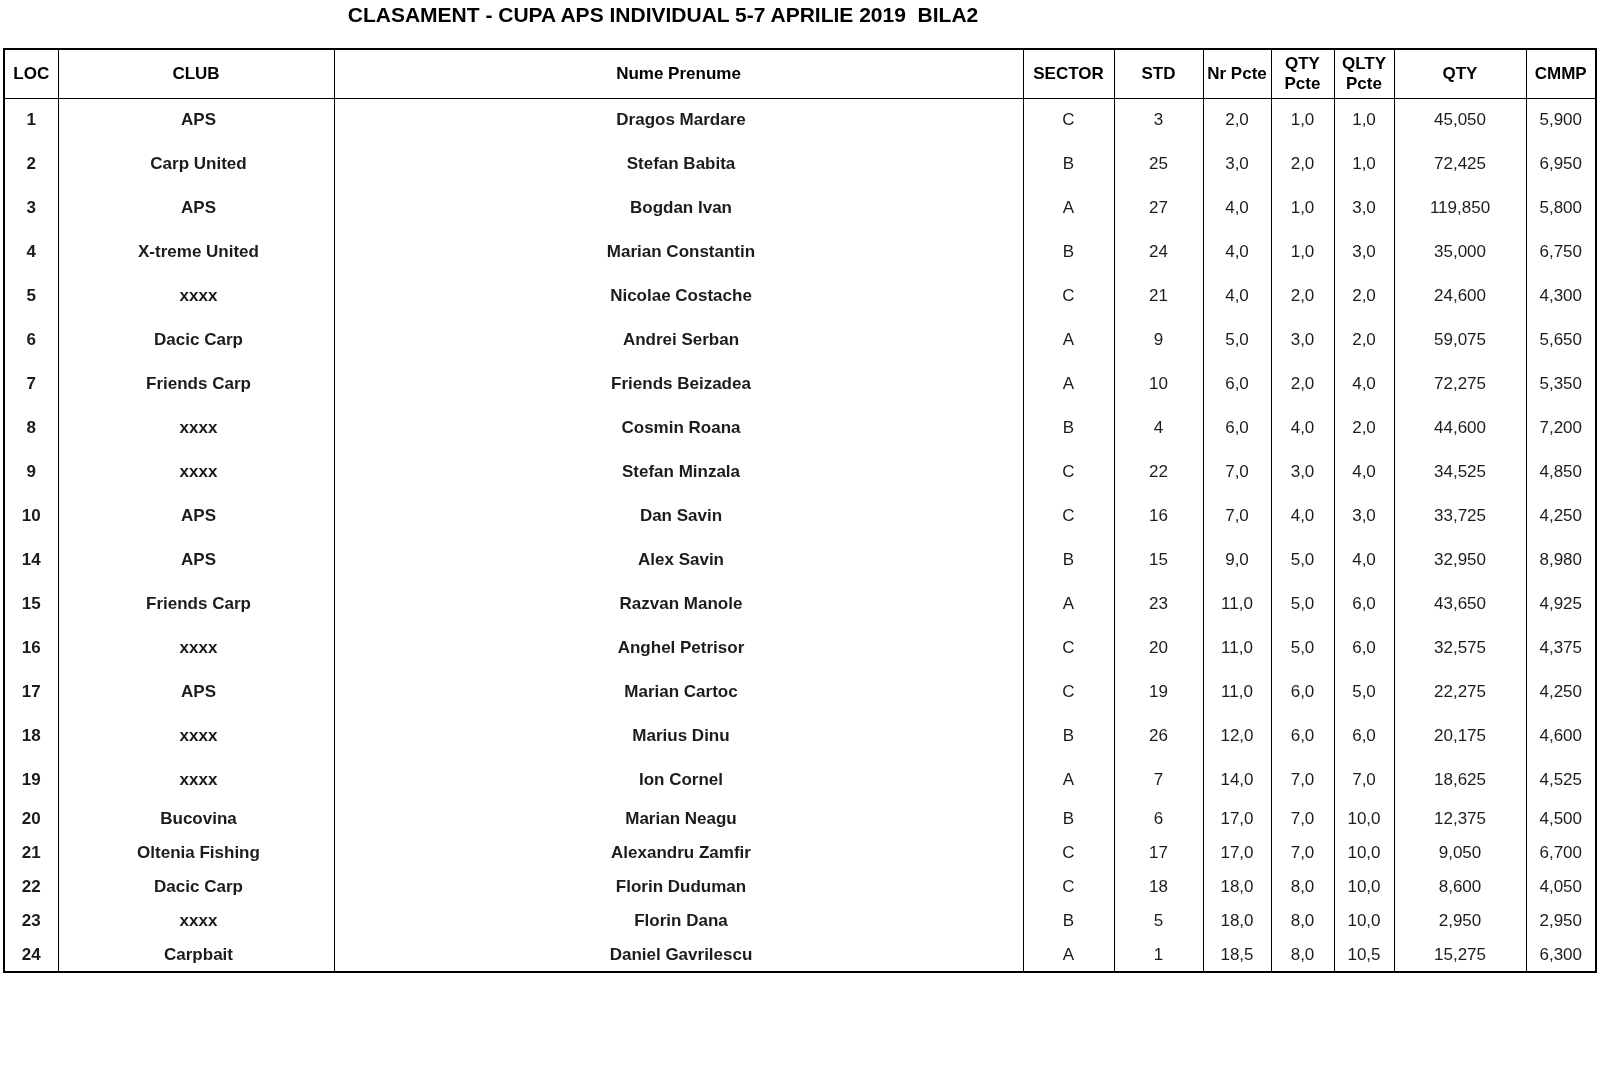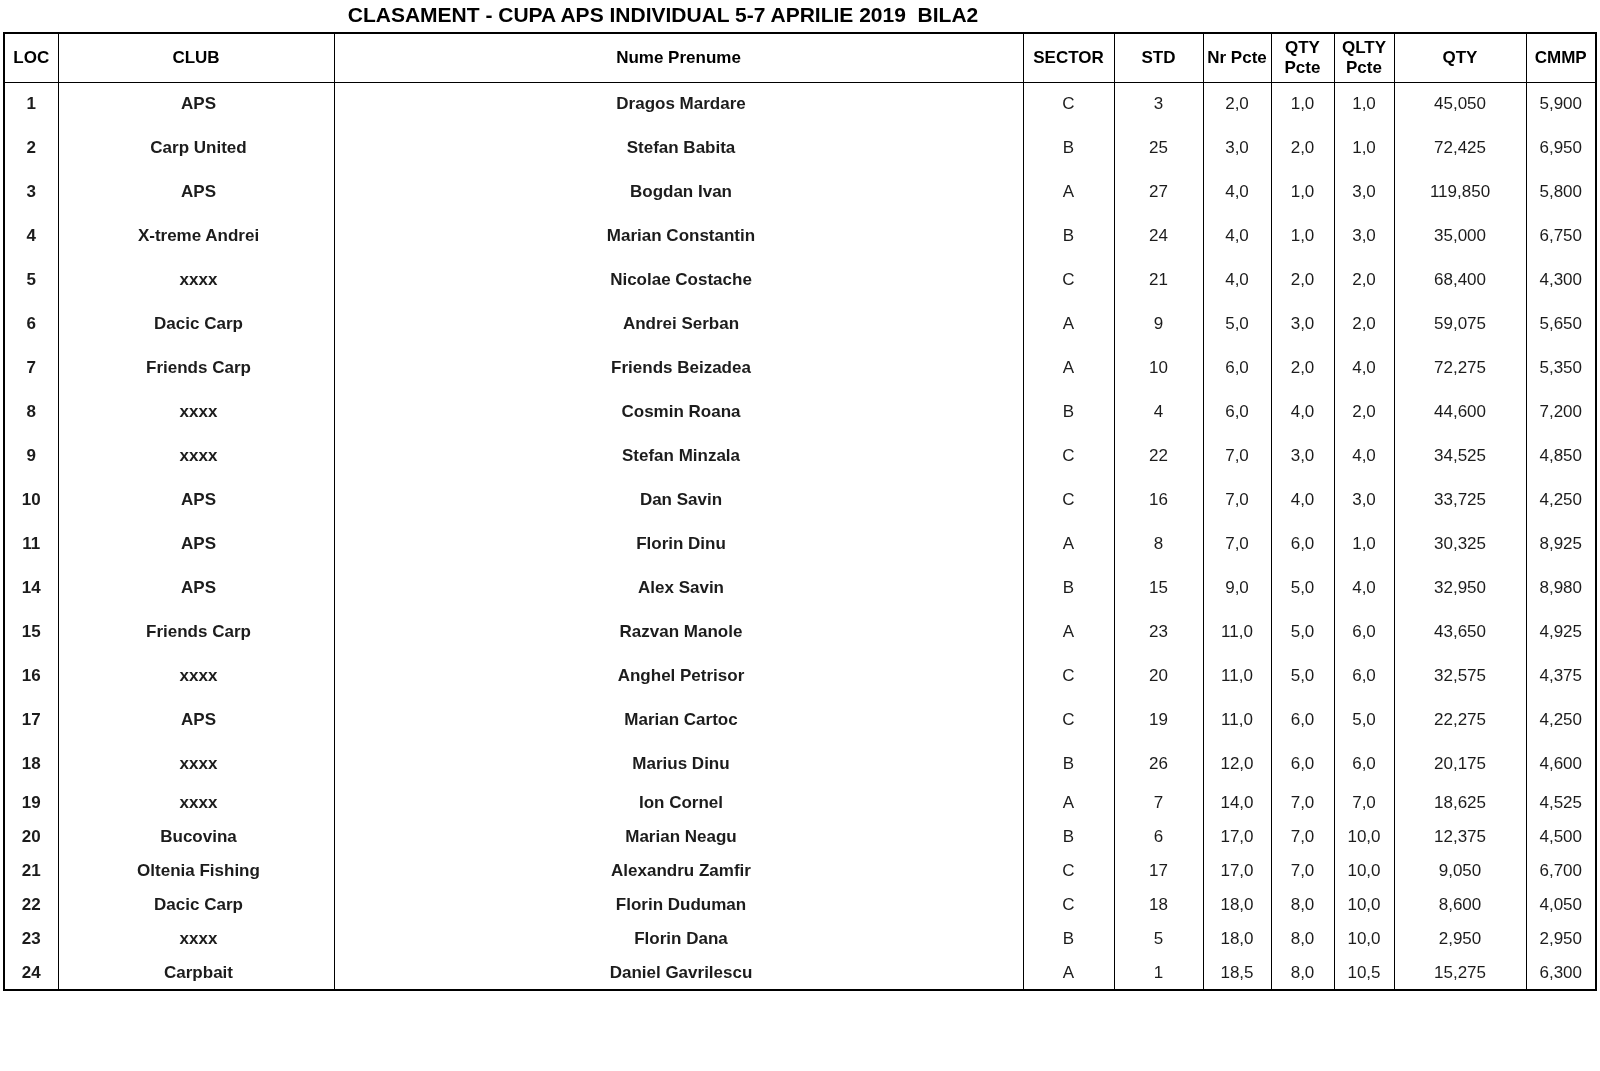--- a/index.html
+++ b/index.html
@@ -20,21 +20,21 @@
     text-align: center;
     font-size: 21px;
     font-weight: bold;
     color: #000;
     white-space: pre;
     letter-spacing: 0px;
   }
   table.ranking {
     position: absolute;
     left: 3px;
-    top: 32px;
+    top: 48px;
     border-collapse: collapse;
     table-layout: fixed;
     border: 2px solid #000;
     font-size: 17px;
     padding-left: 14px;
   }
   table.ranking th {
     border: 1px solid #000;
     height: 49px;
     font-weight: bold;
@@ -134,40 +134,40 @@
         <td class="col-sector">A</td>
         <td class="col-std">27</td>
         <td class="col-nr-pcte">4,0</td>
         <td class="col-qty-pcte">1,0</td>
         <td class="col-qlty-pcte">3,0</td>
         <td class="col-qty">119,850</td>
         <td class="col-cmmp">5,800</td>
       </tr>
       <tr>
         <td class="col-loc">4</td>
-        <td class="col-club">X-treme Andrei</td>
+        <td class="col-club">X-treme United</td>
         <td class="col-name">Marian Constantin</td>
         <td class="col-sector">B</td>
         <td class="col-std">24</td>
         <td class="col-nr-pcte">4,0</td>
         <td class="col-qty-pcte">1,0</td>
         <td class="col-qlty-pcte">3,0</td>
         <td class="col-qty">35,000</td>
         <td class="col-cmmp">6,750</td>
       </tr>
       <tr>
         <td class="col-loc">5</td>
         <td class="col-club">xxxx</td>
         <td class="col-name">Nicolae Costache</td>
         <td class="col-sector">C</td>
         <td class="col-std">21</td>
         <td class="col-nr-pcte">4,0</td>
         <td class="col-qty-pcte">2,0</td>
         <td class="col-qlty-pcte">2,0</td>
-        <td class="col-qty">68,400</td>
+        <td class="col-qty">24,600</td>
         <td class="col-cmmp">4,300</td>
       </tr>
       <tr>
         <td class="col-loc">6</td>
         <td class="col-club">Dacic Carp</td>
         <td class="col-name">Andrei Serban</td>
         <td class="col-sector">A</td>
         <td class="col-std">9</td>
         <td class="col-nr-pcte">5,0</td>
         <td class="col-qty-pcte">3,0</td>
@@ -217,32 +217,20 @@
         <td class="col-name">Dan Savin</td>
         <td class="col-sector">C</td>
         <td class="col-std">16</td>
         <td class="col-nr-pcte">7,0</td>
         <td class="col-qty-pcte">4,0</td>
         <td class="col-qlty-pcte">3,0</td>
         <td class="col-qty">33,725</td>
         <td class="col-cmmp">4,250</td>
       </tr>
       <tr>
-        <td class="col-loc">11</td>
-        <td class="col-club">APS</td>
-        <td class="col-name">Florin Dinu</td>
-        <td class="col-sector">A</td>
-        <td class="col-std">8</td>
-        <td class="col-nr-pcte">7,0</td>
-        <td class="col-qty-pcte">6,0</td>
-        <td class="col-qlty-pcte">1,0</td>
-        <td class="col-qty">30,325</td>
-        <td class="col-cmmp">8,925</td>
-      </tr>
-      <tr>
         <td class="col-loc">14</td>
         <td class="col-club">APS</td>
         <td class="col-name">Alex Savin</td>
         <td class="col-sector">B</td>
         <td class="col-std">15</td>
         <td class="col-nr-pcte">9,0</td>
         <td class="col-qty-pcte">5,0</td>
         <td class="col-qlty-pcte">4,0</td>
         <td class="col-qty">32,950</td>
         <td class="col-cmmp">8,980</td>

